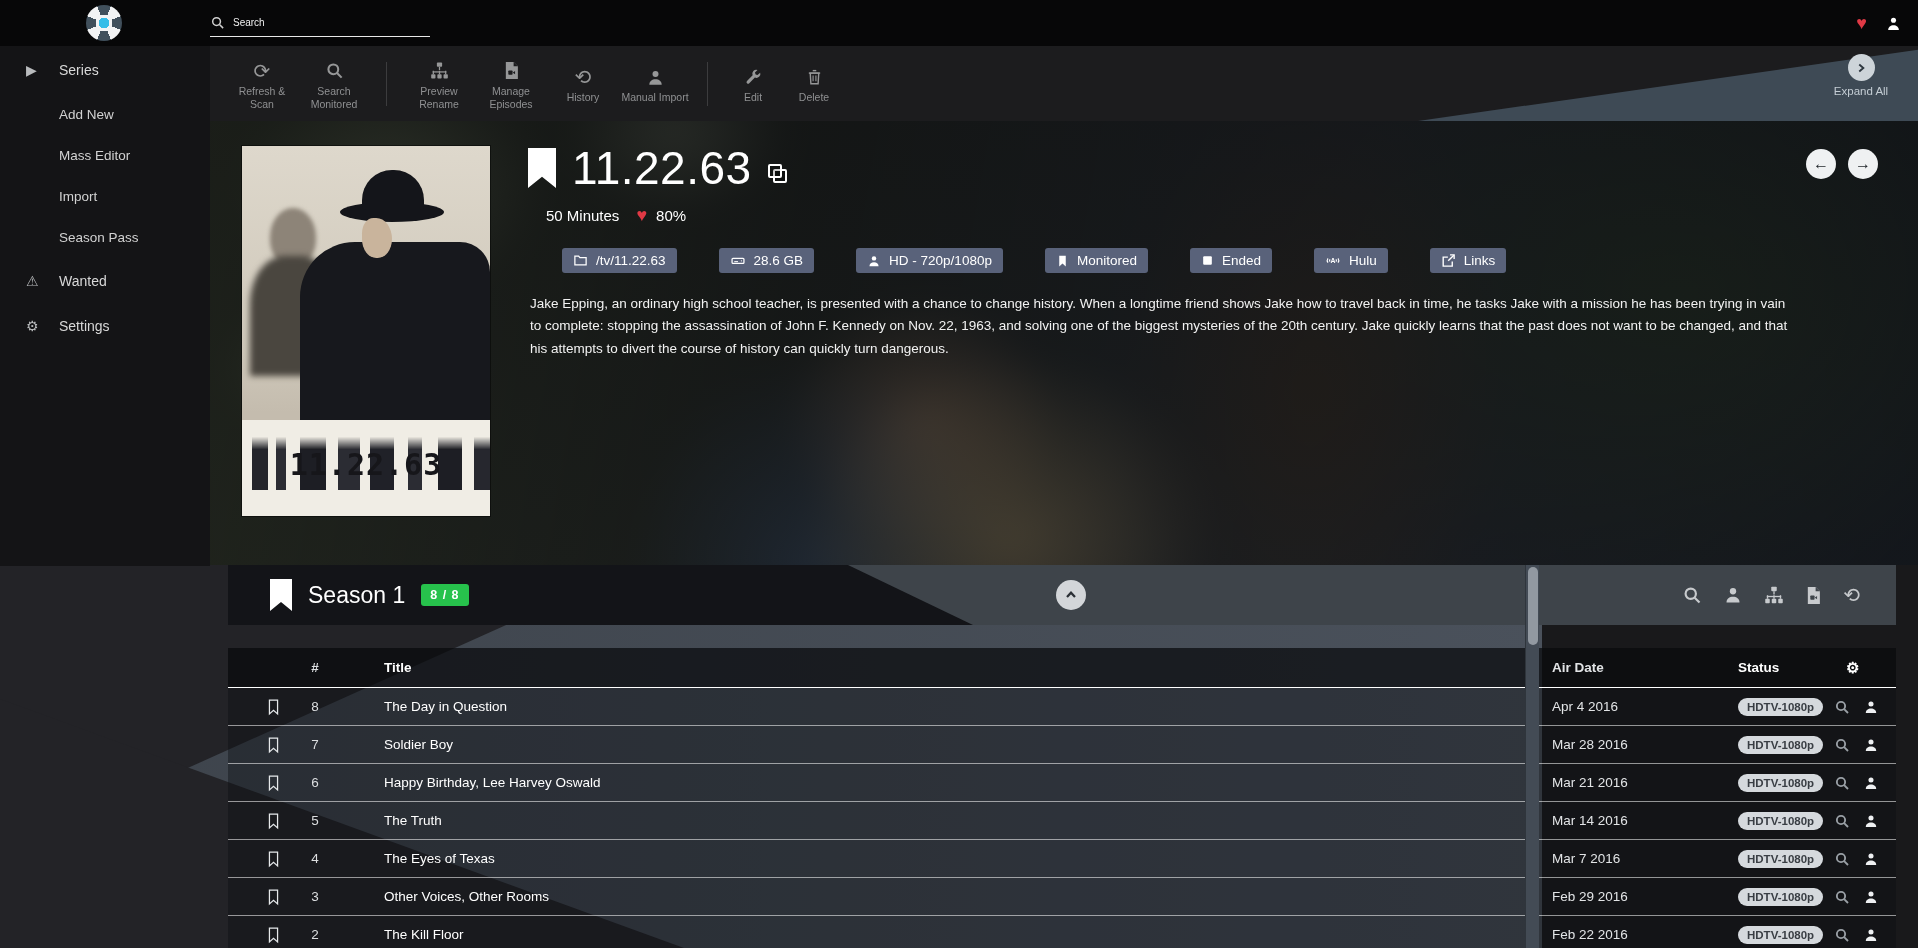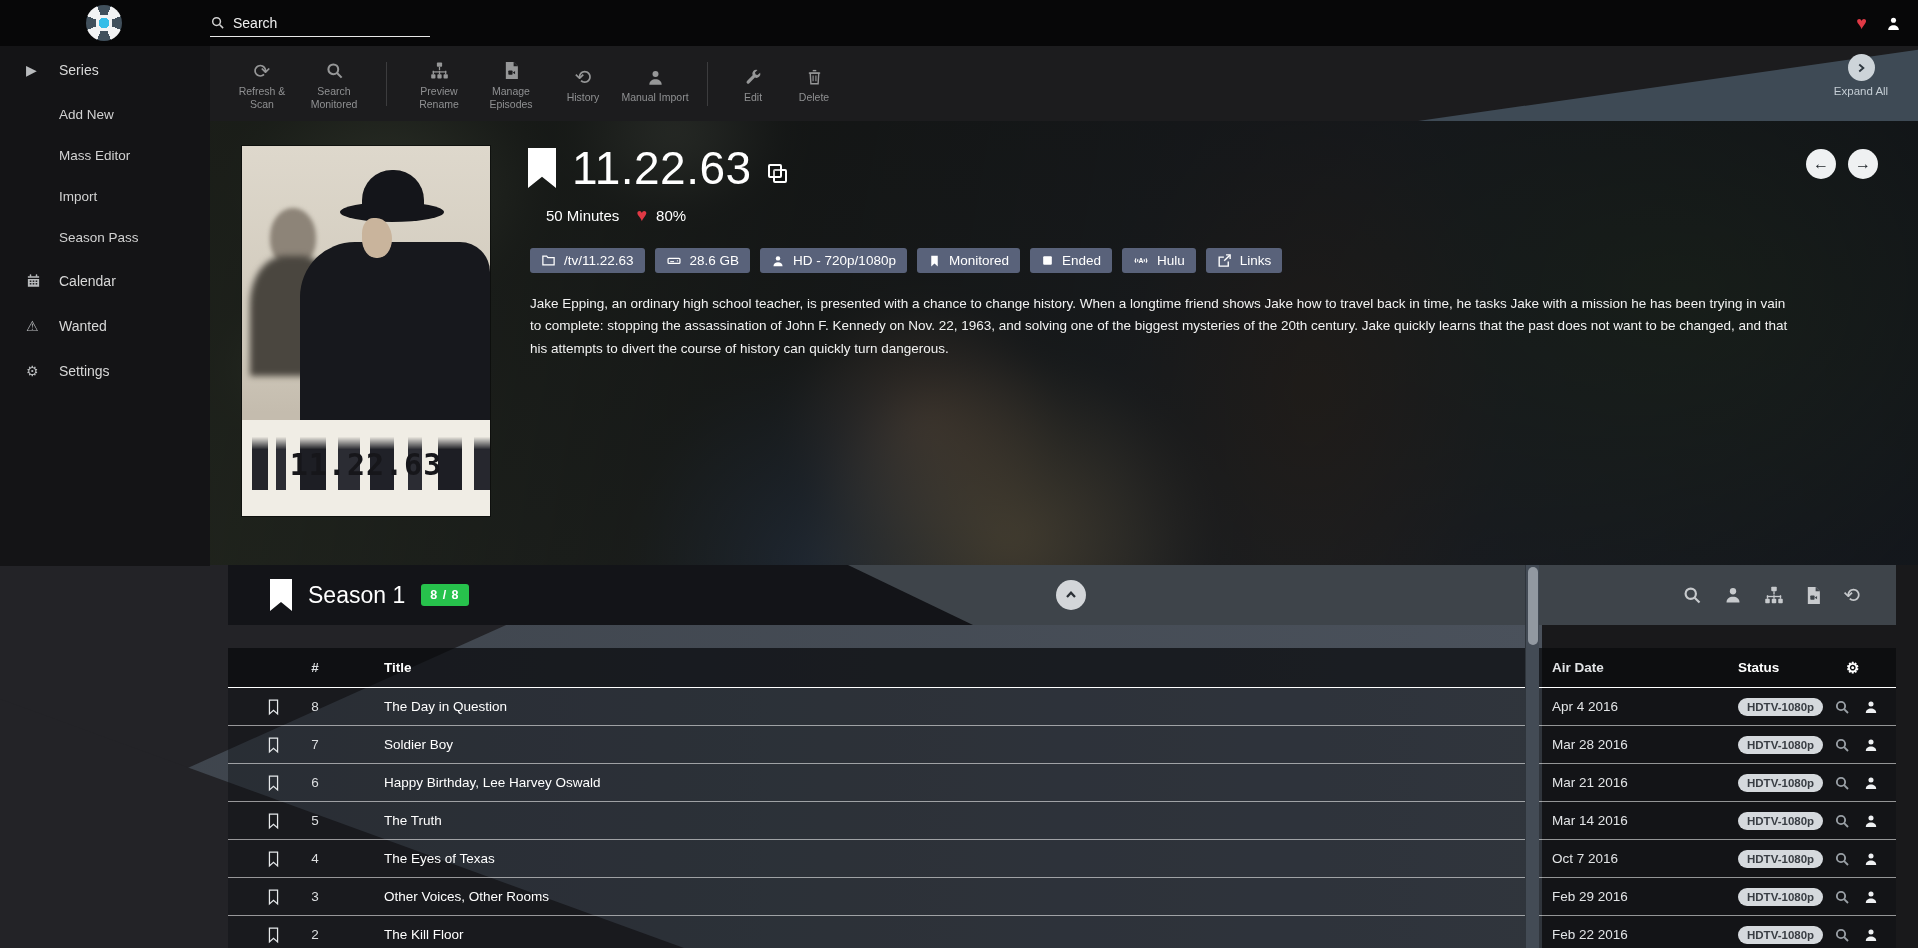--- a/index.html
+++ b/index.html
@@ -9,21 +9,21 @@
   svg { display:block; }
 
   
   .topbar { position:absolute; left:0; top:0; width:1918px; height:46px; background:#070708; z-index:50; }
   .logo { position:absolute; left:86px; top:5px; width:36px; height:36px; border-radius:50%;
           background:
             radial-gradient(circle at 50% 50%, #35bde8 0 5.5px, #f2f3f4 5.5px 8px, rgba(0,0,0,0) 8px),
             conic-gradient(from -22.5deg, #41505c 0 45deg, #f2f3f4 45deg 90deg, #41505c 90deg 135deg, #f2f3f4 135deg 180deg, #41505c 180deg 225deg, #f2f3f4 225deg 270deg, #41505c 270deg 315deg, #f2f3f4 315deg 360deg); }
   .search-wrap { position:absolute; left:210px; top:9px; width:220px; height:28px; border-bottom:1px solid #e8e8e8; display:flex; align-items:center; gap:8px; }
   .search-wrap .mag { color:#cfcfcf; }
-  .search-input { background:transparent; border:none; outline:none; color:#fff; font-size:14px; width:180px; font-family:"Liberation Sans", sans-serif; }
+  .search-input { background:transparent; border:none; outline:none; color:#fff; font-size:10px; width:180px; font-family:"Liberation Sans", sans-serif; }
   .search-input::placeholder { color:#f0f0f0; opacity:1; }
   .topbar-right { position:absolute; right:16px; top:0; height:46px; display:flex; align-items:center; gap:18px; }
   .tb-heart { color:#e03945; font-size:18px; line-height:1; }
   .tb-person { color:#fff; }
 
   
   .sidebar { position:absolute; left:0; top:46px; width:210px; height:520px; background:#141416; z-index:30; color:#d8d8d8; }
   .side-item { display:flex; align-items:center; height:45px; padding-left:26px; font-size:14px; cursor:pointer; }
   .side-item .ic { width:24px; color:#b9bbbd; display:flex; justify-content:flex-start; align-items:center; margin-right:9px; font-size:14px; }
   .side-item.first { height:48px; }
@@ -81,21 +81,21 @@
   .title-row { display:flex; align-items:center; gap:16px; }
   .bm-solid { width:28px; height:40px; background:#fff; clip-path:polygon(0 0,100% 0,100% 100%,50% 72%,0 100%); }
   .series-title { font-size:46px; font-weight:300; letter-spacing:0.5px; }
   .copy-ic { position:relative; width:22px; height:22px; margin-top:14px; }
   .copy-ic .b { position:absolute; width:14px; height:14px; border:2px solid #fff; border-radius:2px; background:rgba(0,0,0,0.2); }
   .copy-ic .b1 { left:0; top:0; }
   .copy-ic .b2 { left:5px; top:5px; }
   .meta-row { display:flex; align-items:center; gap:9px; margin:10px 0 0 18px; font-size:15px; }
   .meta-heart { color:#e03945; font-size:18px; margin-left:8px; }
   .badge-row { display:flex; gap:10px; margin:22px 0 0 2px; }
-  .badge { display:flex; align-items:center; gap:8px; background:#59627a; color:#fff; font-size:13.5px; padding:5px 11px; border-radius:3px; cursor:pointer; }
+  .badge { display:flex; align-items:center; gap:8px; background:#59627a; color:#fff; font-size:13.5px; padding:5px 11px; border-radius:3px; cursor:pointer;margin-left:32px; }
   .badge svg { color:#fff; }
   .overview { margin:20px 0 0 2px; font-size:13.5px; line-height:1.65; color:#f2f2f2; max-width:1360px; }
   .nav-arrows { position:absolute; right:40px; top:28px; display:flex; gap:12px; }
   .nav-circ { width:30px; height:30px; border-radius:50%; background:#eff1f2; color:#23282d; display:flex; align-items:center; justify-content:center; font-size:16px; font-weight:bold; cursor:pointer; }
 
   
   .lower { position:absolute; left:0; top:565px; width:1542px; height:383px; background:linear-gradient(90deg,#3d434b,#4a515b); z-index:15; }
   .lower .dark-wedge-top { position:absolute; left:0; top:0; width:100%; height:100%; background:#232327; clip-path:polygon(0 0, 640px 0, 0 75%); }
   .lower .dark-wedge-bottom { position:absolute; left:0; top:0; width:100%; height:100%; background:#232327; clip-path:polygon(0 35%, 684px 100%, 0 100%); }
 
@@ -167,38 +167,20 @@
     <div class="side-sub">
         <span>Mass Editor</span>
       </div>
     <div class="side-sub">
         <span>Import</span>
       </div>
     <div class="side-sub">
         <span>Season Pass</span>
       </div>
     <div class="side-item">
-      <span class="ic">
-        <svg width="15" height="15" viewBox="0 0 24 24" fill="currentColor">
-            <path d="M3 5h18v17H3zM3 9.5h18v-2H3z"></path>
-            <rect x="6" y="2" width="2.4" height="4" rx="1" fill="currentColor"></rect>
-            <rect x="15.6" y="2" width="2.4" height="4" rx="1"></rect>
-            <g fill="#141416">
-              <rect x="6" y="12" width="2.6" height="2.2"></rect>
-              <rect x="10.7" y="12" width="2.6" height="2.2"></rect>
-              <rect x="15.4" y="12" width="2.6" height="2.2"></rect>
-              <rect x="6" y="16.2" width="2.6" height="2.2"></rect>
-              <rect x="10.7" y="16.2" width="2.6" height="2.2"></rect>
-              <rect x="15.4" y="16.2" width="2.6" height="2.2"></rect>
-            </g>
-          </svg>
-      </span>
-      <span>Calendar</span>
-    </div>
-    <div class="side-item">
       <span class="ic warn-glyph">⚠</span>
       <span>Wanted</span>
     </div>
     <div class="side-item">
       <span class="ic gear-glyph">⚙</span>
       <span>Settings</span>
     </div>
   </nav>
 
   <div class="toolbar">
@@ -552,21 +534,21 @@
   </div>
 
   <div class="ep-row">
     <span class="col-bm">
       <svg width="15" height="18" viewBox="0 0 24 26" fill="none" stroke="#e6e9eb" stroke-width="2">
                 <path d="M5.5 2h13v22l-6.5-5.6L5.5 24z"></path>
               </svg>
     </span>
     <span class="col-num">4</span>
     <span class="col-title">The Eyes of Texas</span>
-    <span class="col-date">Oct 7 2016</span>
+    <span class="col-date">Mar 7 2016</span>
     <span class="col-status"><span class="quality-pill">HDTV-1080p</span></span>
     <span class="col-actions">
       <span class="row-search">
         <svg width="16" height="16" viewBox="0 0 24 24" fill="none" stroke="currentColor" stroke-width="2.8">
                   <circle cx="10.5" cy="10.5" r="6.2"></circle>
                   <line x1="15.2" y1="15.2" x2="21" y2="21"></line>
                 </svg>
       </span>
       <span class="row-person">
         <svg width="16" height="16" viewBox="0 0 24 24" fill="currentColor">

